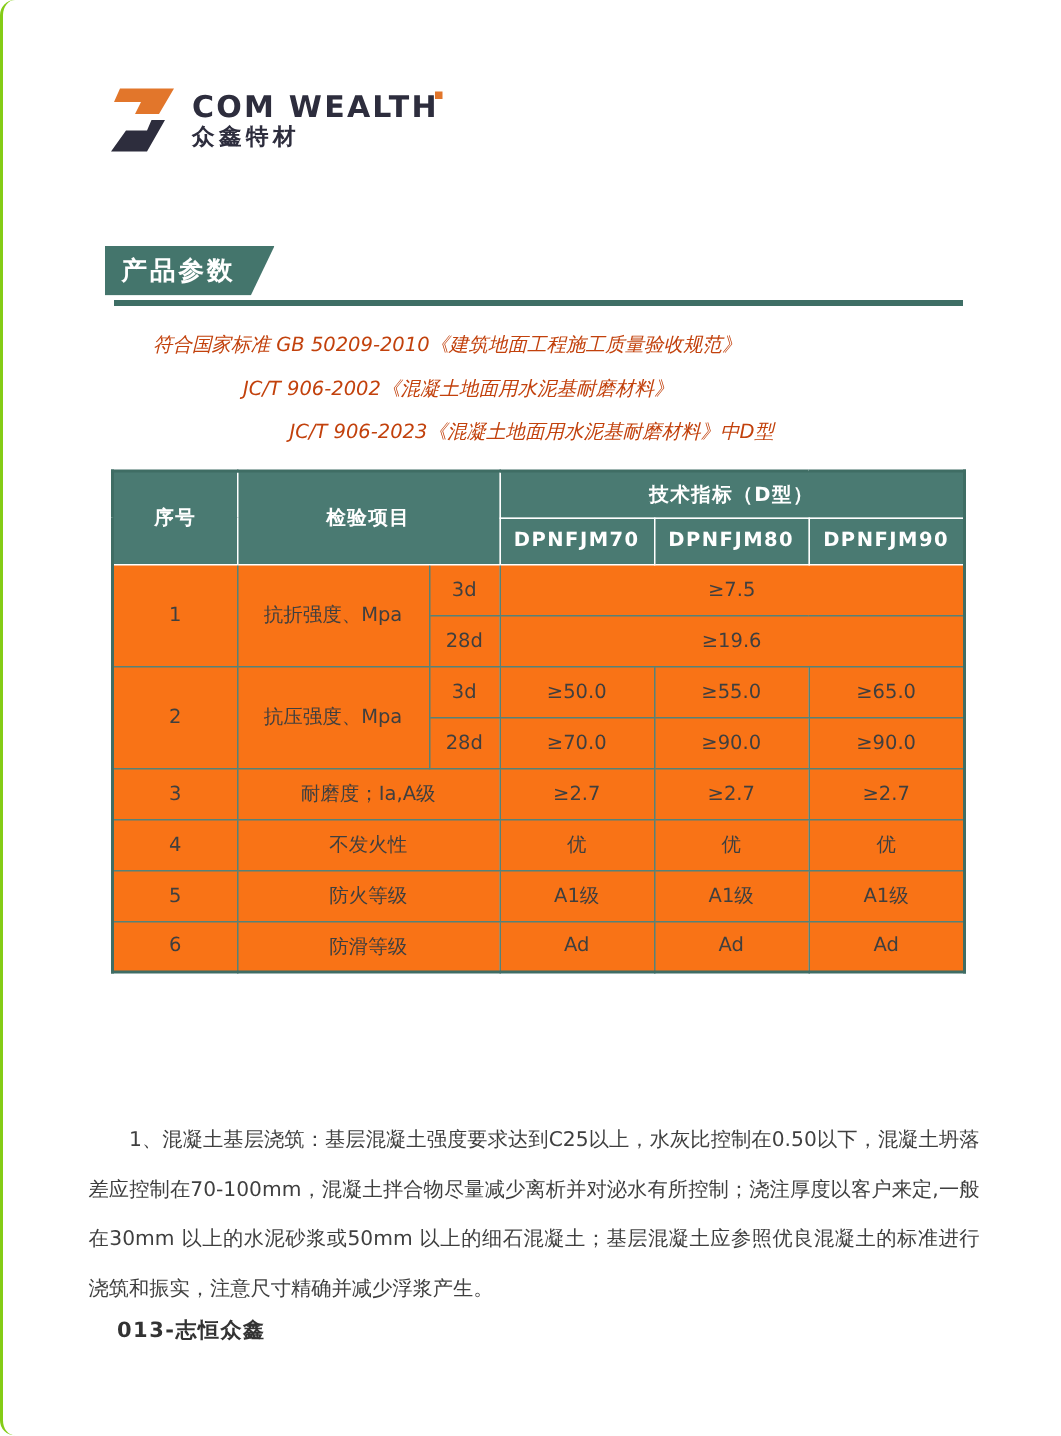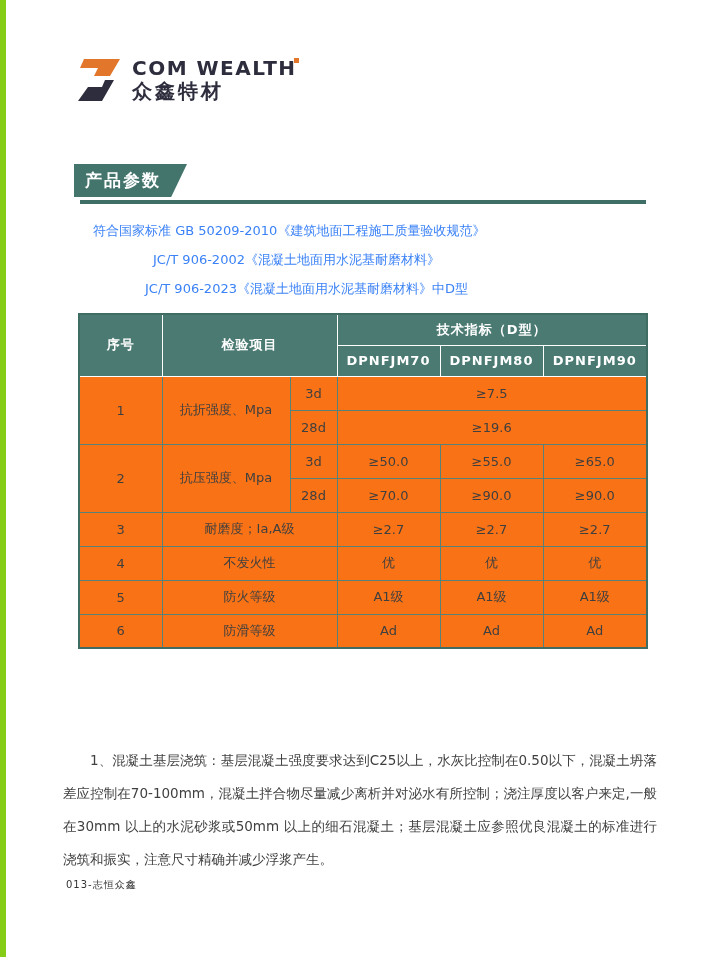--- a/index.html
+++ b/index.html
@@ -7,53 +7,54 @@
   body {
     width: 707px; height: 957px;
     font-family: "DejaVu Sans", "Liberation Sans", sans-serif;
     color: #3f3f3f;
     position: relative;
     overflow: hidden;
   }
   .page {
     position: absolute; inset: 0;
     background: #ffffff;
-    border-left: 6px solid #84cc16;
+    border-left: 2px solid #84cc16;
+    border-radius: 10px;
   }
 
   
   .logo-row { position: absolute; top: 56px; left: 68px; display: flex; align-items: center; gap: 8px; }
   .logo-mark { width: 50px; height: 48px; flex: 0 0 auto; }
   .logo-text { display: flex; flex-direction: column; line-height: 1.05; position: relative; }
   .logo-en { font-size: 20px; font-weight: 800; letter-spacing: 1.5px; color: #2d2d3d; }
   .logo-dot { position: absolute; top: 0px; right: -2px; width: 5px; height: 5px; background: #e2762b; }
-  .logo-cn { font-size: 20px; font-weight: 800; letter-spacing: 3px; color: #2d2d3d; margin-top: 2px; }
+  .logo-cn { font-size: 15px; font-weight: 800; letter-spacing: 3px; color: #2d2d3d; margin-top: 2px; }
 
   
   .sec-head { position: absolute; left: 68px; width: 572px; }
   .sec-head.params { top: 164px; }
   .sec-head.process { top: 695px; }
   .badge {
     display: inline-block;
     background: #44756c;
     color: #ffffff;
     font-size: 17px; font-weight: 700;
     letter-spacing: 2px;
     padding: 5px 26px 5px 11px;
     clip-path: polygon(0 0, 100% 0, 86% 100%, 0 100%);
     text-align: center;
   }
   .rule { height: 4px; background: #3e6e65; margin-top: 3px; margin-left: 6px; width: 566px; }
 
   
-  .standards { position: absolute; top: 216px; left: 59px; width: 560px; font-size: 13px; color: #3b82f6; }
+  .standards { position: absolute; top: 216px; left: 72px; width: 560px; font-size: 13px; color: #c2410c; font-style: italic; }
   .standards p { line-height: 29px; }
   .std-1 { margin-left: 28px; }
   .std-2 { margin-left: 88px; }
-  .std-3 { margin-left: 80px; }
+  .std-3 { margin-left: 119px; }
 
   
   .spec-table {
     position: absolute; top: 313px; left: 72px;
     width: 568px;
     border-collapse: collapse;
     table-layout: fixed;
     text-align: center;
     font-size: 13px;
   }
@@ -76,22 +77,22 @@
   .process-para {
     position: absolute; top: 744px; left: 57px; width: 594px;
     font-size: 13.5px; line-height: 33px;
     text-align: justify;
     text-indent: 2em;
     color: #3f3f3f;
   }
 
   
   .footer-code {
-    position: absolute; top: 878px; left: 60px;
-    font-size: 10px; font-weight: 400; color: #333333;
+    position: absolute; top: 878px; left: 76px;
+    font-size: 14px; font-weight: 700; color: #333333;
     letter-spacing: 1px;
   }
 </style>
 </head>
 <body>
 
 <div class="page">
 
   <header class="logo-row">
     <svg class="logo-mark" viewBox="0 0 50 48" aria-hidden="true">

